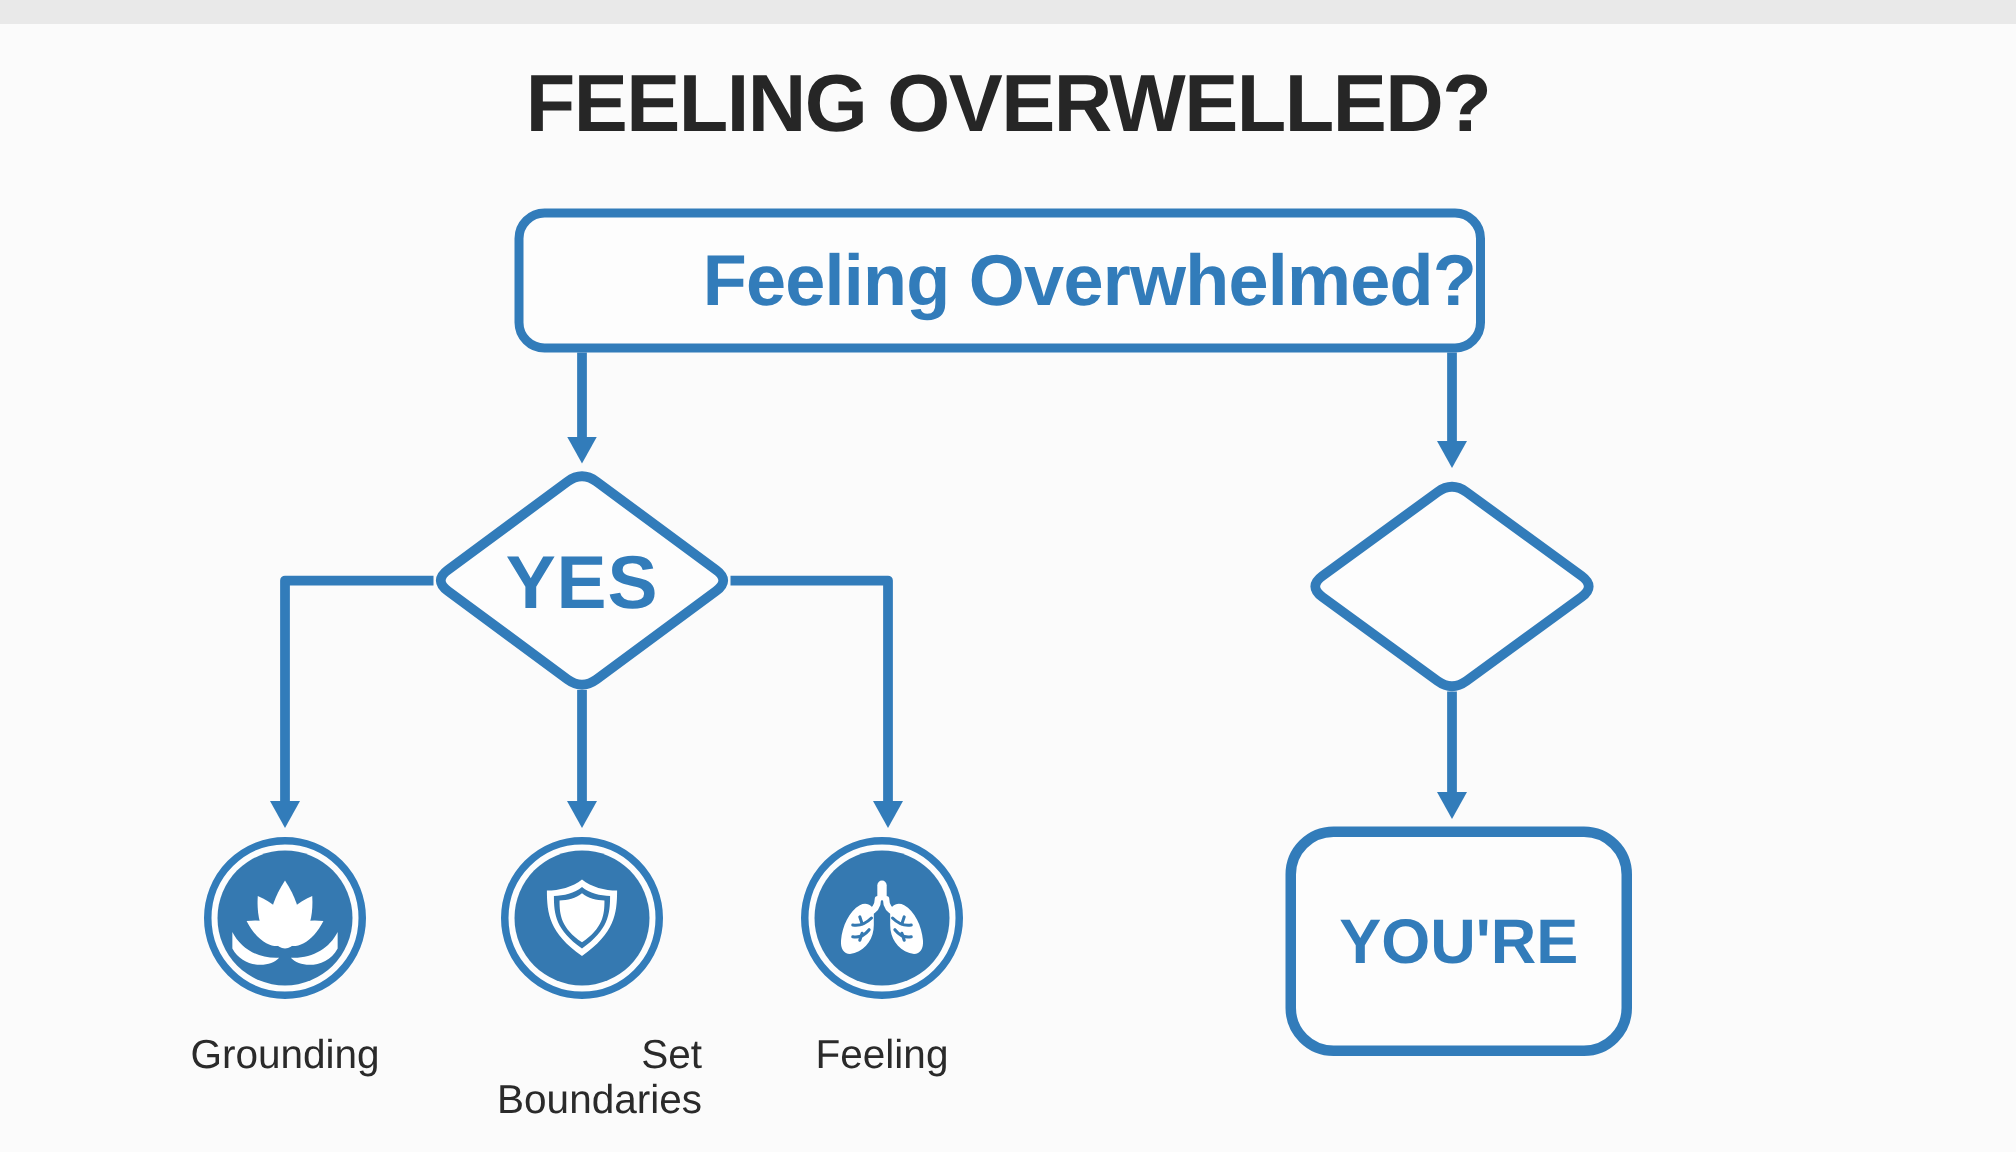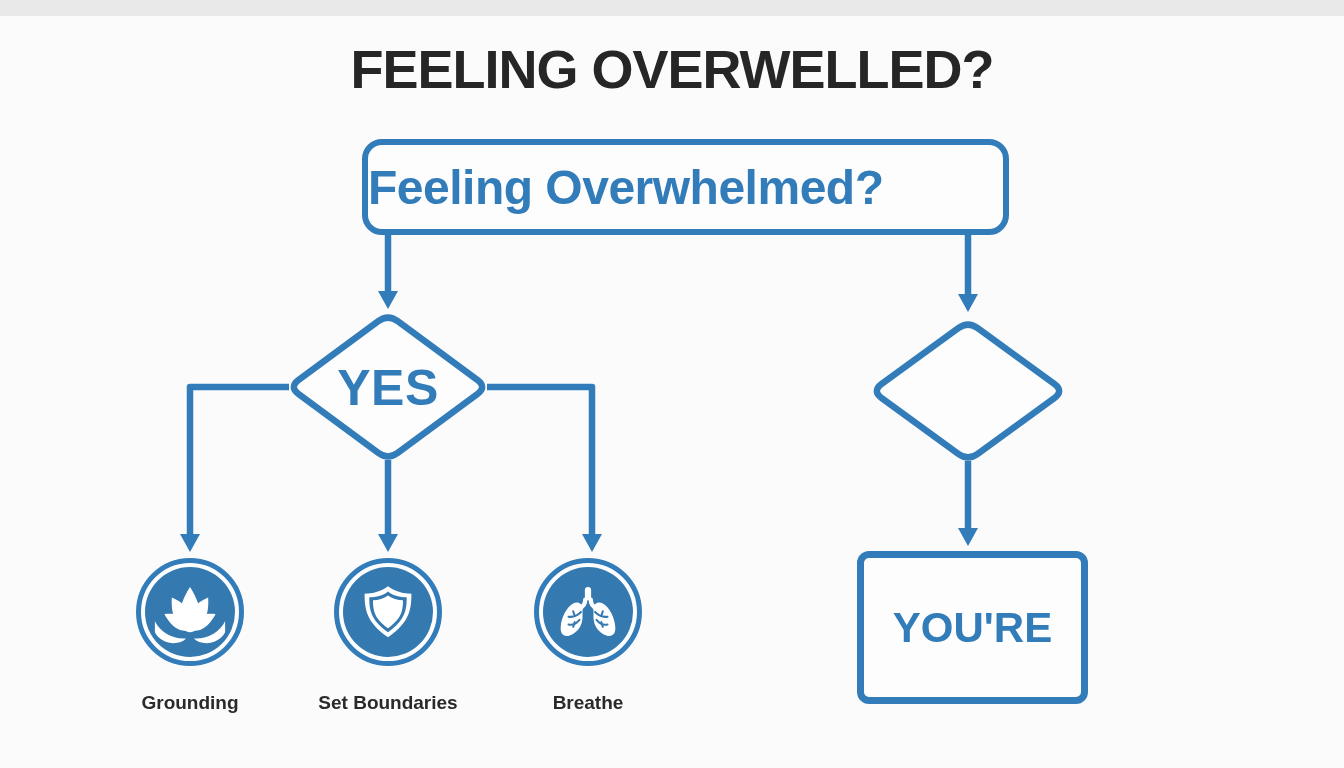--- a/index.html
+++ b/index.html
@@ -32,45 +32,45 @@
   }
   .diamond{
     stroke:var(--accent,#327cba);
     stroke-width:6.5;
     fill:#fdfdfd;
     stroke-linejoin:round;
   }
   #arrowhead path{fill:var(--accent,#327cba);}
   
   .root-box{
-    position:absolute;left:362px;top:123px;width:647px;height:96px;
+    position:absolute;left:343px;top:123px;width:647px;height:96px;
     box-sizing:border-box;
     border:6px solid var(--accent,#327cba);
     border-radius:20px;
     background:#fdfdfd;
-    display:flex;align-items:center;justify-content:flex-start;
+    display:flex;align-items:center;justify-content:flex-end;
   }
   .root-box .root-label{
     font-size:48px;font-weight:bold;color:var(--accent,#327cba);
     letter-spacing:-0.5px;
   }
   
   .decision-label{
     position:absolute;width:200px;text-align:center;
     font-size:50px;font-weight:bold;color:var(--accent,#327cba);
     letter-spacing:0.5px;
   }
   .decision-yes{left:288px;top:343px;}
   .decision-no{left:868px;top:347px;}
   
   .outcome-box{
     position:absolute;left:857px;top:535px;width:231px;height:153px;
     box-sizing:border-box;
     border:7px solid var(--accent,#327cba);
-    border-radius:12px;
+    border-radius:32px;
     background:#fdfdfd;
     display:flex;flex-direction:column;align-items:center;justify-content:center;
     line-height:1.18;
   }
   .outcome-box span{
     font-size:42px;font-weight:bold;color:var(--accent,#327cba);
   }
   
   .option-circle{
     position:absolute;width:108px;height:108px;top:542px;
@@ -86,25 +86,25 @@
     display:flex;align-items:center;justify-content:center;
   }
   .option-circle svg{width:78px;height:78px;display:block;}
   .circle-1{left:136px;}
   .circle-2{left:334px;}
   .circle-3{left:534px;}
   
   .option-label{
     position:absolute;top:672px;
     text-align:center;
-    font-size:19px;font-weight:bold;line-height:30px;
+    font-size:27px;font-weight:normal;line-height:30px;
     color:var(--label-text,#2a2a2a);
   }
   .label-1{left:80px;width:220px;}
-  .label-2{left:308px;width:160px;}
+  .label-2{left:308px;width:160px;text-align:right;}
   .label-3{left:478px;width:220px;}
   .icon-white{fill:#ffffff;}
   .icon-vein{stroke:var(--icon-disc,#3579b1);stroke-width:2.6;fill:none;stroke-linecap:round;}
   .icon-bronchus{stroke:#ffffff;stroke-width:5.5;fill:none;stroke-linecap:round;}
 </style>
 </head>
 <body>
 
 <div id="stage">
 
@@ -193,19 +193,19 @@
           <path d="M67,55 L69,49"></path>
           <path d="M61,60 C65,65 70,67 75,66"></path>
           <path d="M67,63 L69,69"></path>
         </g>
       </svg>
     </div>
   </div>
 
   <div class="option-label label-1">Grounding</div>
   <div class="option-label label-2">Set Boundaries</div>
-  <div class="option-label label-3">Breathe</div>
+  <div class="option-label label-3">Feeling</div>
 
   <div class="outcome-box">
     <span>YOU'RE</span>
   </div>
 
 </div>
 
 </body></html>

